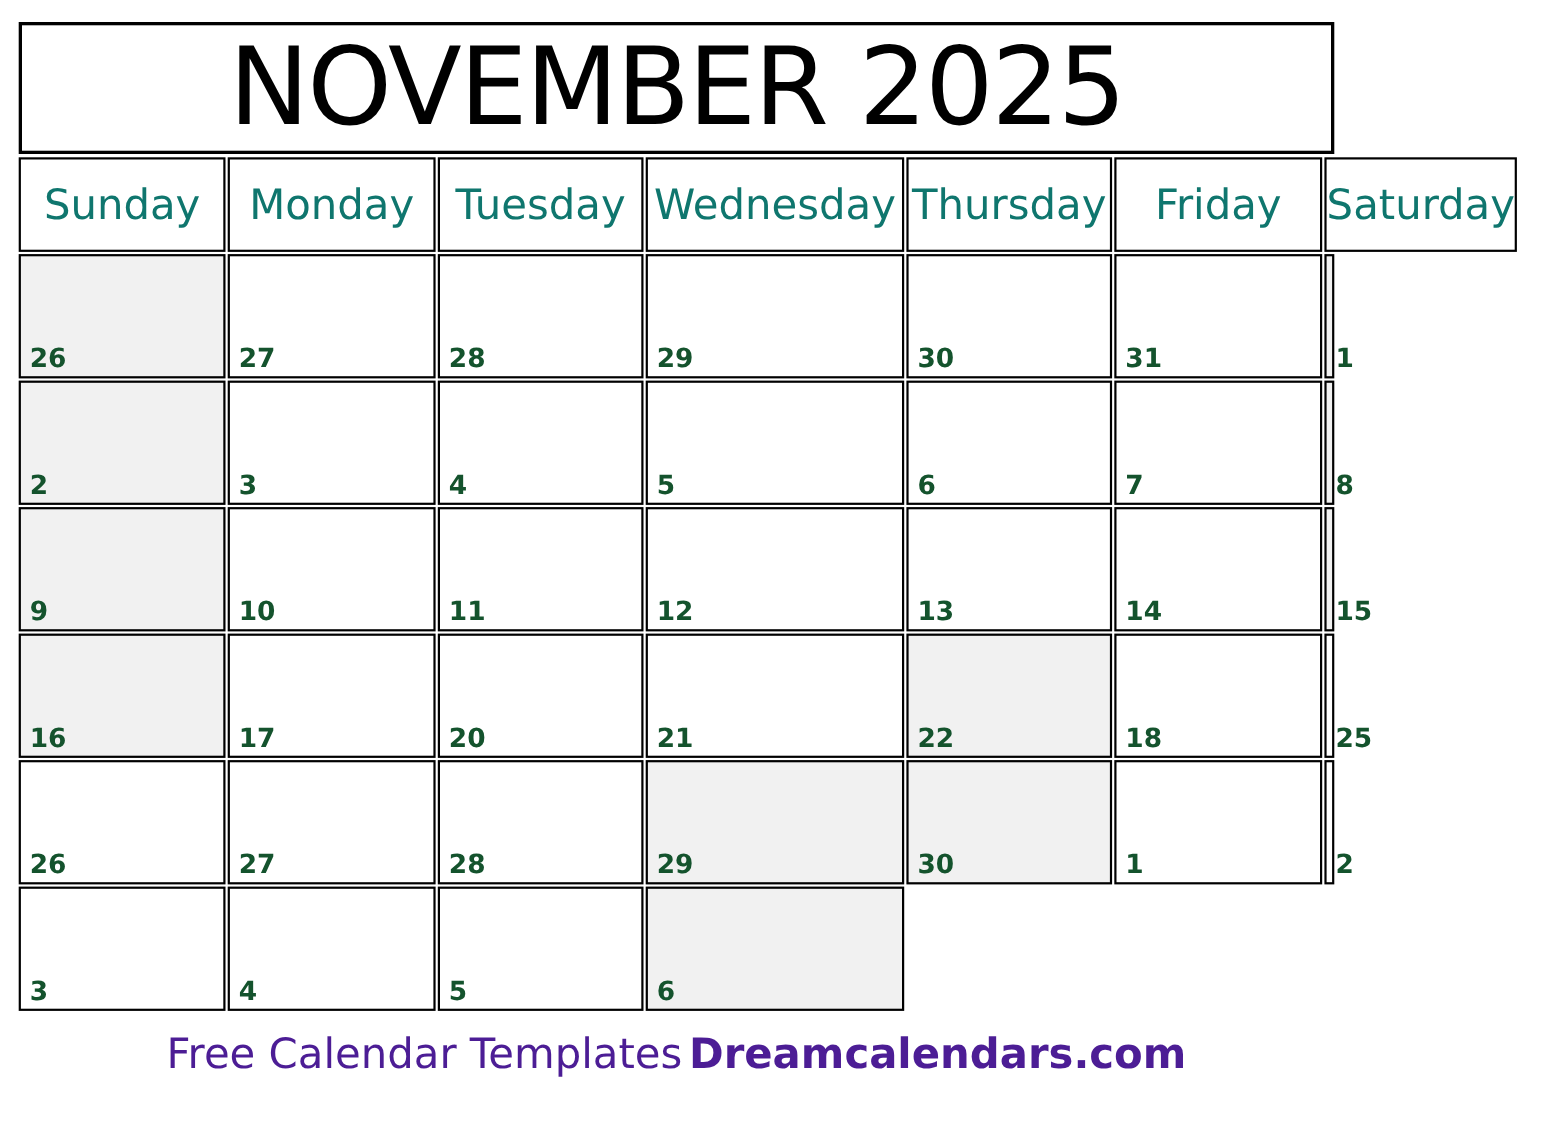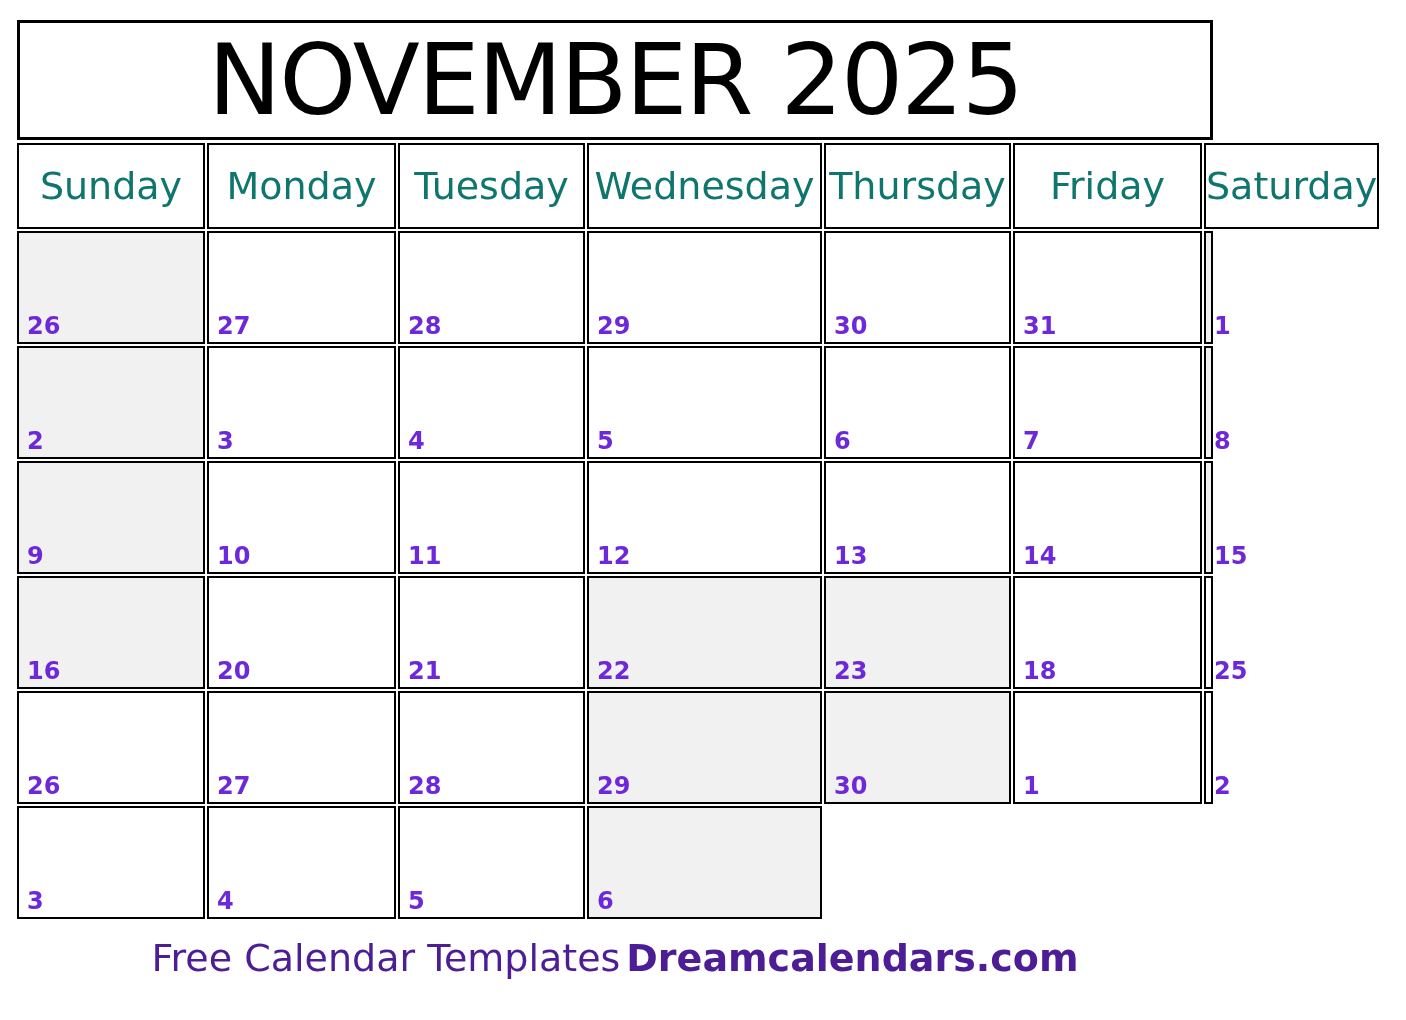--- a/index.html
+++ b/index.html
@@ -74,21 +74,21 @@
   }
   .cell.shaded {
     background: #f1f1f1;
   }
   .date {
     position: absolute;
     left: 8px;
     bottom: 4px;
     font-size: 24px;
     font-weight: 700;
-    color: #6d28d9;
+    color: #14532d;
     line-height: 1;
   }
   
   .footer {
     margin: 20px 0 0 0;
     text-align: center;
     font-size: 38px;
     line-height: 1;
     color: #4c1d95;
     white-space: nowrap;
@@ -182,32 +182,32 @@
         <span class="date">14</span>
       </div>
     <div class="cell shaded">
         <span class="date">15</span>
       </div>
 
     <div class="cell shaded">
         <span class="date">16</span>
       </div>
     <div class="cell">
+        <span class="date">17</span>
+      </div>
+    <div class="cell">
         <span class="date">20</span>
       </div>
     <div class="cell">
         <span class="date">21</span>
       </div>
     <div class="cell shaded">
         <span class="date">22</span>
       </div>
 
-    <div class="cell shaded">
-        <span class="date">23</span>
-      </div>
     <div class="cell">
         <span class="date">18</span>
       </div>
     <div class="cell">
         <span class="date">25</span>
       </div>
     <div class="cell">
         <span class="date">26</span>
       </div>
     <div class="cell">

